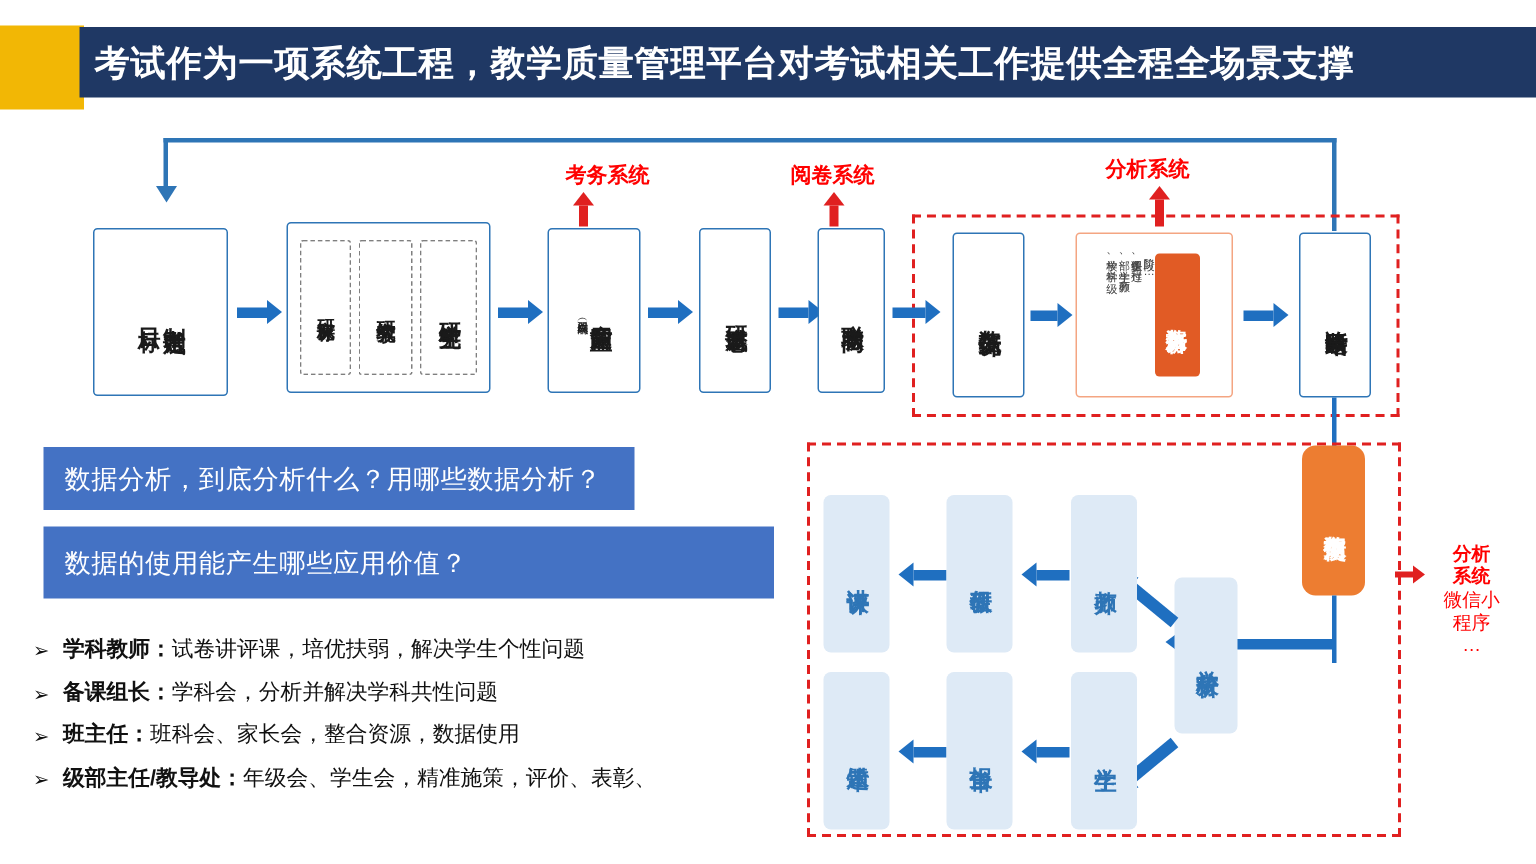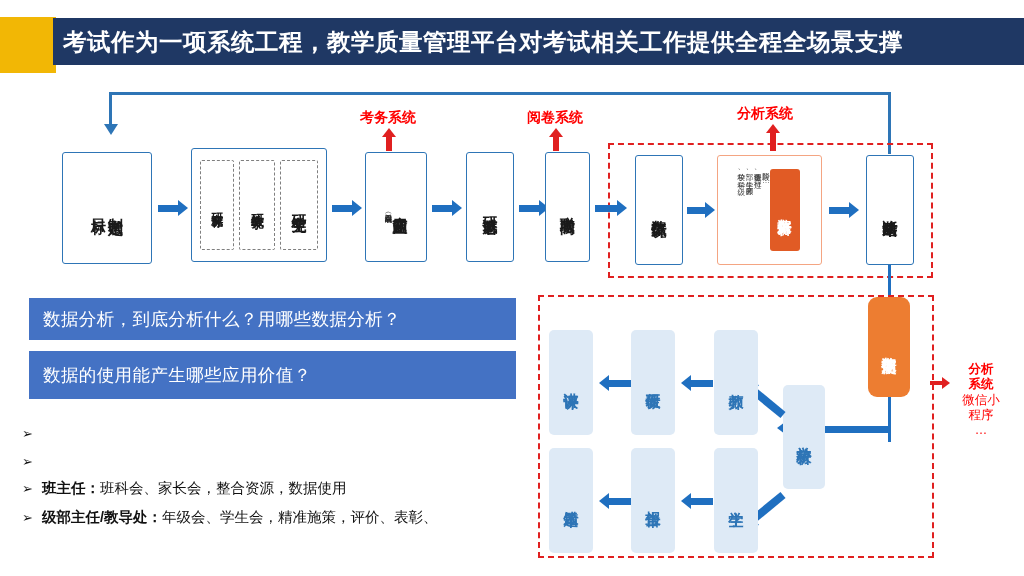--- a/index.html
+++ b/index.html
@@ -140,21 +140,21 @@
   <div class="t">考试作为一项系统工程，教学质量管理平台对考试相关工作提供全程全场景支撑</div>
 </div>
 
 <div class="abs" id="return-line">
   <div class="h"></div>
   <div class="vr"></div>
   <div class="vl"></div>
   <div class="dn"></div>
 </div>
 
-<div class="abs" style="left:360px;top:108px;font-family:Liberation Serif, serif;">
+<div class="abs" style="left:377px;top:108px;font-family:Liberation Serif, serif;">
   <span class="redlabel">考务系统</span>
 </div>
 <div class="arrow-up-red" style="left:382px;top:128px;">
   <div class="head"></div>
     <div class="shaft" style="height:14px;"></div>
 </div>
 
 <div class="abs" style="left:527px;top:108px;text-align:center;">
   <span class="redlabel">阅卷系统</span>
 </div>
@@ -254,33 +254,35 @@
   <div class="shaft" style="width:20px;"></div>
     <div class="head"></div>
 </div>
 
 <div class="abs vbox" style="left:866px;top:155px;width:48px;height:110px;">
   <div class="vtxt">诊断结果</div>
 </div>
 
 <div class="abs bline" style="left:888px;top:265px;width:2.6px;height:37px;"></div>
 
-<div class="abs qbar" style="left:29px;top:298px;width:487px;height:42px;">
+<div class="abs qbar" style="left:29px;top:298px;width:394px;height:42px;">
   <span>数据分析，到底分析什么？用哪些数据分析？</span>
 </div>
 <div class="abs qbar" style="left:29px;top:351px;width:487px;height:48px;">
   <span>数据的使用能产生哪些应用价值？</span>
 </div>
 
 <div class="abs" id="bullets">
   <div class="bul">
     <span class="gl">➢</span>
+    <span><span class="role">学科教师：</span><span class="rest">试卷讲评课，培优扶弱，解决学生个性问题</span></span>
   </div>
   <div class="bul">
     <span class="gl">➢</span>
+    <span><span class="role">备课组长：</span><span class="rest">学科会，分析并解决学科共性问题</span></span>
   </div>
   <div class="bul">
     <span class="gl">➢</span>
     <span><span class="role">班主任：</span><span class="rest">班科会、家长会，整合资源，数据使用</span></span>
   </div>
   <div class="bul" style="margin-bottom:2px;">
     <span class="gl">➢</span>
     <span><span class="role">级部主任/教导处：</span><span class="rest">年级会、学生会，精准施策，评价、表彰、</span></span>
   </div>
 </div>

